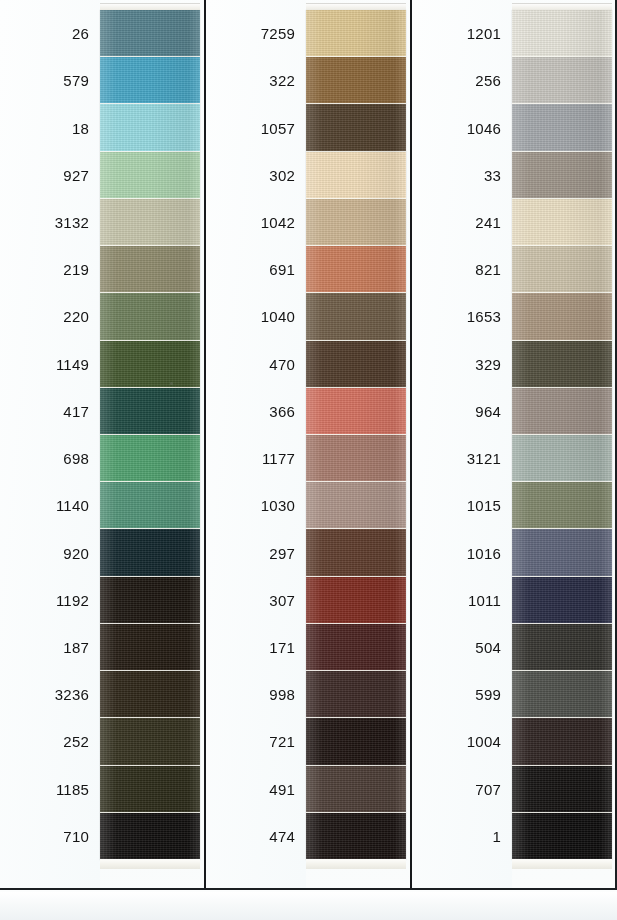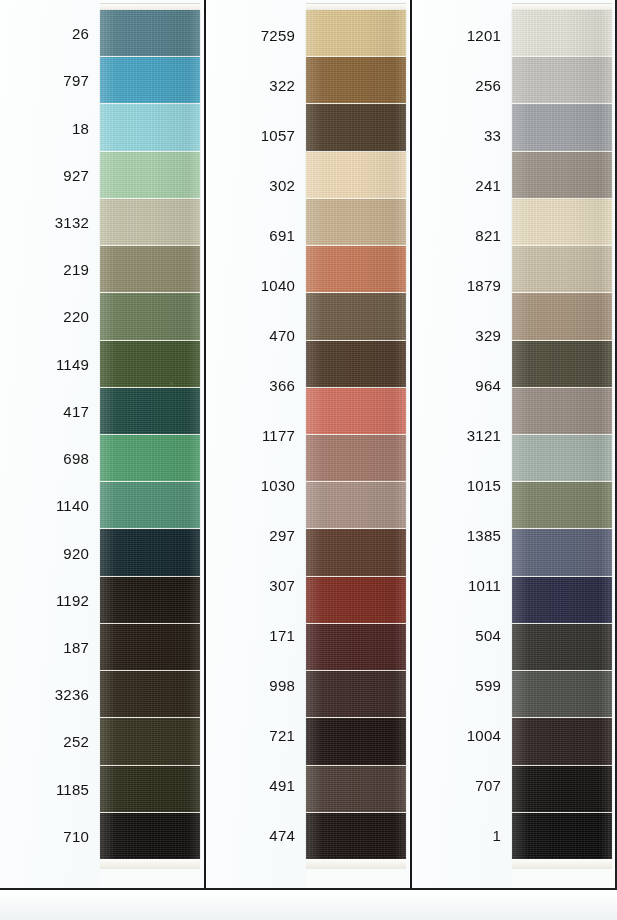--- a/index.html
+++ b/index.html
@@ -180,21 +180,21 @@
 
 <div id="card" style="background: rgb(252, 253, 253);">
 
   <div class="sheet">
 
     <div class="columns">
 
       <div class="column col-1" style="border-right-color: rgb(23, 25, 28);">
         <div class="labels">
           <div class="label-cell" style="color: rgb(20, 20, 20);">26</div>
-          <div class="label-cell" style="color: rgb(20, 20, 20);">797</div>
+          <div class="label-cell" style="color: rgb(20, 20, 20);">579</div>
           <div class="label-cell" style="color: rgb(20, 20, 20); padding-left: 12px;">18</div>
           <div class="label-cell" style="color: rgb(20, 20, 20);">927</div>
           <div class="label-cell" style="color: rgb(20, 20, 20);">3132</div>
           <div class="label-cell" style="color: rgb(20, 20, 20);">219</div>
           <div class="label-cell" style="color: rgb(20, 20, 20);">220</div>
           <div class="label-cell" style="color: rgb(20, 20, 20);">1149</div>
           <div class="label-cell" style="color: rgb(20, 20, 20);">417</div>
           <div class="label-cell" style="color: rgb(20, 20, 20);">698</div>
           <div class="label-cell" style="color: rgb(20, 20, 20);">1140</div>
           <div class="label-cell" style="color: rgb(20, 20, 20);">920</div>
@@ -229,20 +229,21 @@
           </div>
         </div>
       </div>
 
       <div class="column col-2" style="border-right-color: rgb(23, 25, 28);">
         <div class="labels">
           <div class="label-cell" style="color: rgb(20, 20, 20);">7259</div>
           <div class="label-cell" style="color: rgb(20, 20, 20);">322</div>
           <div class="label-cell" style="color: rgb(20, 20, 20);">1057</div>
           <div class="label-cell" style="color: rgb(20, 20, 20);">302</div>
+          <div class="label-cell" style="color: rgb(20, 20, 20);">1042</div>
           <div class="label-cell" style="color: rgb(20, 20, 20);">691</div>
           <div class="label-cell" style="color: rgb(20, 20, 20);">1040</div>
           <div class="label-cell" style="color: rgb(20, 20, 20);">470</div>
           <div class="label-cell" style="color: rgb(20, 20, 20);">366</div>
           <div class="label-cell" style="color: rgb(20, 20, 20);">1177</div>
           <div class="label-cell" style="color: rgb(20, 20, 20);">1030</div>
           <div class="label-cell" style="color: rgb(20, 20, 20);">297</div>
           <div class="label-cell" style="color: rgb(20, 20, 20);">307</div>
           <div class="label-cell" style="color: rgb(20, 20, 20);">171</div>
           <div class="label-cell" style="color: rgb(20, 20, 20);">998</div>
@@ -272,29 +273,30 @@
             <div class="swatch" style="background-color: rgb(25, 18, 16);"></div>
             <div class="strip-sheen"></div>
           </div>
         </div>
       </div>
 
       <div class="column col-3">
         <div class="labels">
           <div class="label-cell" style="color: rgb(20, 20, 20);">1201</div>
           <div class="label-cell" style="color: rgb(20, 20, 20);">256</div>
+          <div class="label-cell" style="color: rgb(20, 20, 20);">1046</div>
           <div class="label-cell" style="color: rgb(20, 20, 20);">33</div>
           <div class="label-cell" style="color: rgb(20, 20, 20);">241</div>
           <div class="label-cell" style="color: rgb(20, 20, 20);">821</div>
-          <div class="label-cell" style="color: rgb(20, 20, 20);">1879</div>
+          <div class="label-cell" style="color: rgb(20, 20, 20);">1653</div>
           <div class="label-cell" style="color: rgb(20, 20, 20);">329</div>
           <div class="label-cell" style="color: rgb(20, 20, 20);">964</div>
           <div class="label-cell" style="color: rgb(20, 20, 20);">3121</div>
           <div class="label-cell" style="color: rgb(20, 20, 20);">1015</div>
-          <div class="label-cell" style="color: rgb(20, 20, 20);">1385</div>
+          <div class="label-cell" style="color: rgb(20, 20, 20);">1016</div>
           <div class="label-cell" style="color: rgb(20, 20, 20);">1011</div>
           <div class="label-cell" style="color: rgb(20, 20, 20);">504</div>
           <div class="label-cell" style="color: rgb(20, 20, 20);">599</div>
           <div class="label-cell" style="color: rgb(20, 20, 20);">1004</div>
           <div class="label-cell" style="color: rgb(20, 20, 20);">707</div>
           <div class="label-cell" style="color: rgb(20, 20, 20);">1</div>
         </div>
         <div class="strip-wrap">
           <div class="strip">
             <div class="swatch" style="background-color: rgb(230, 228, 218);"></div>

